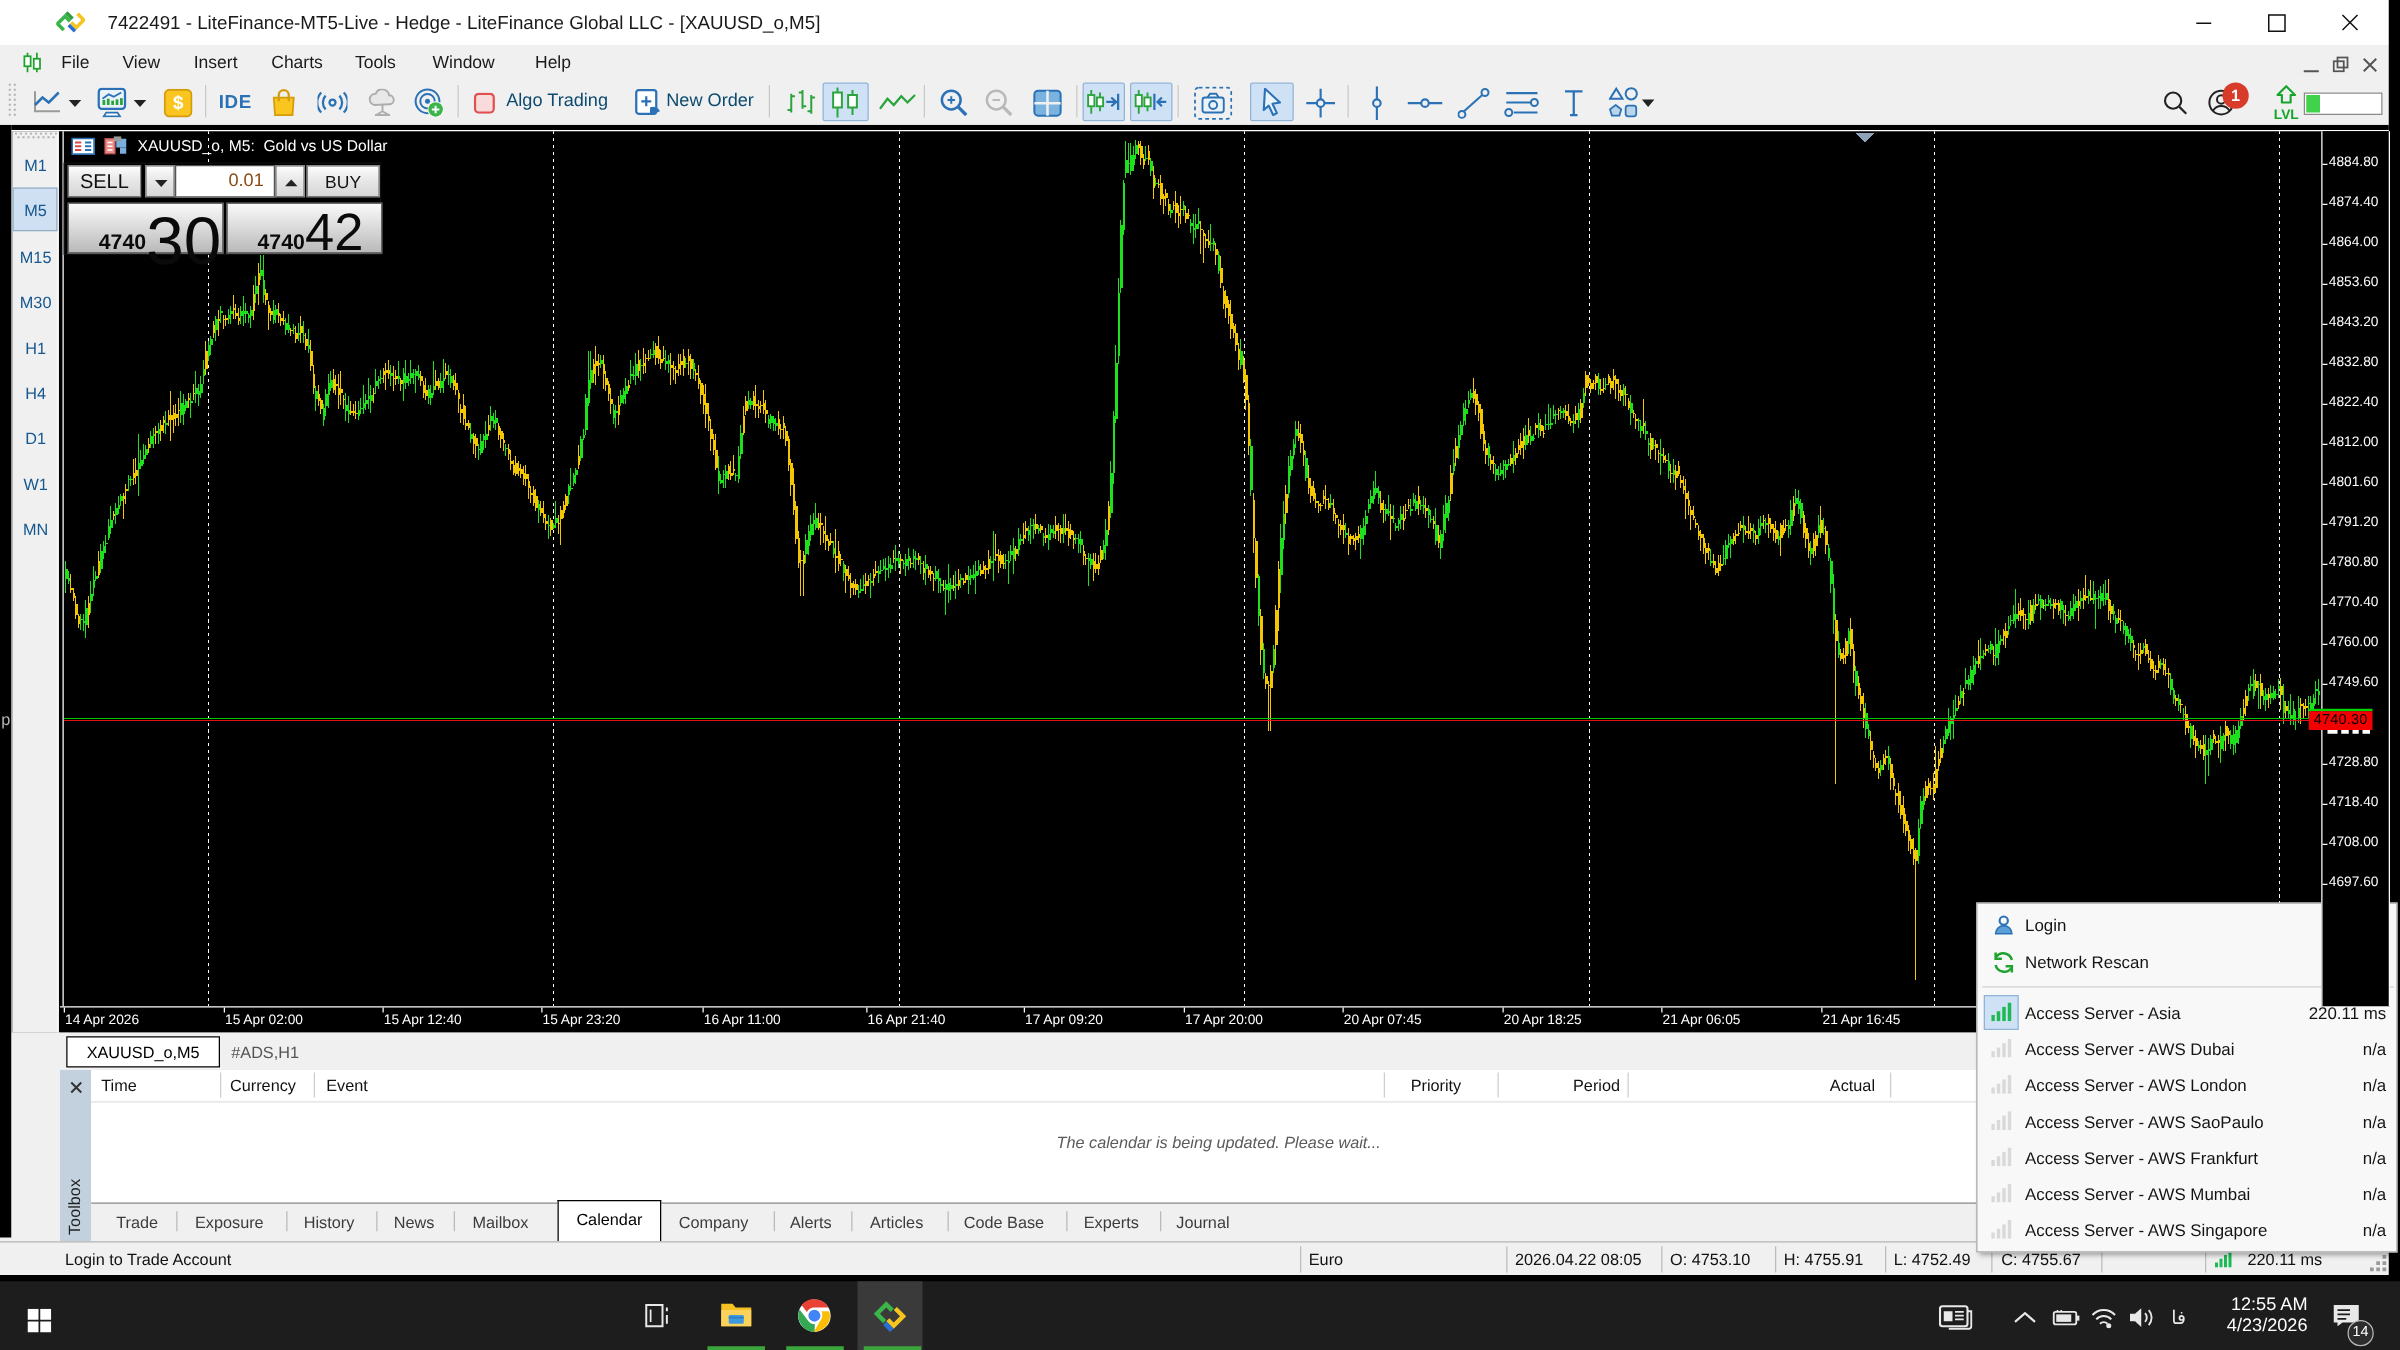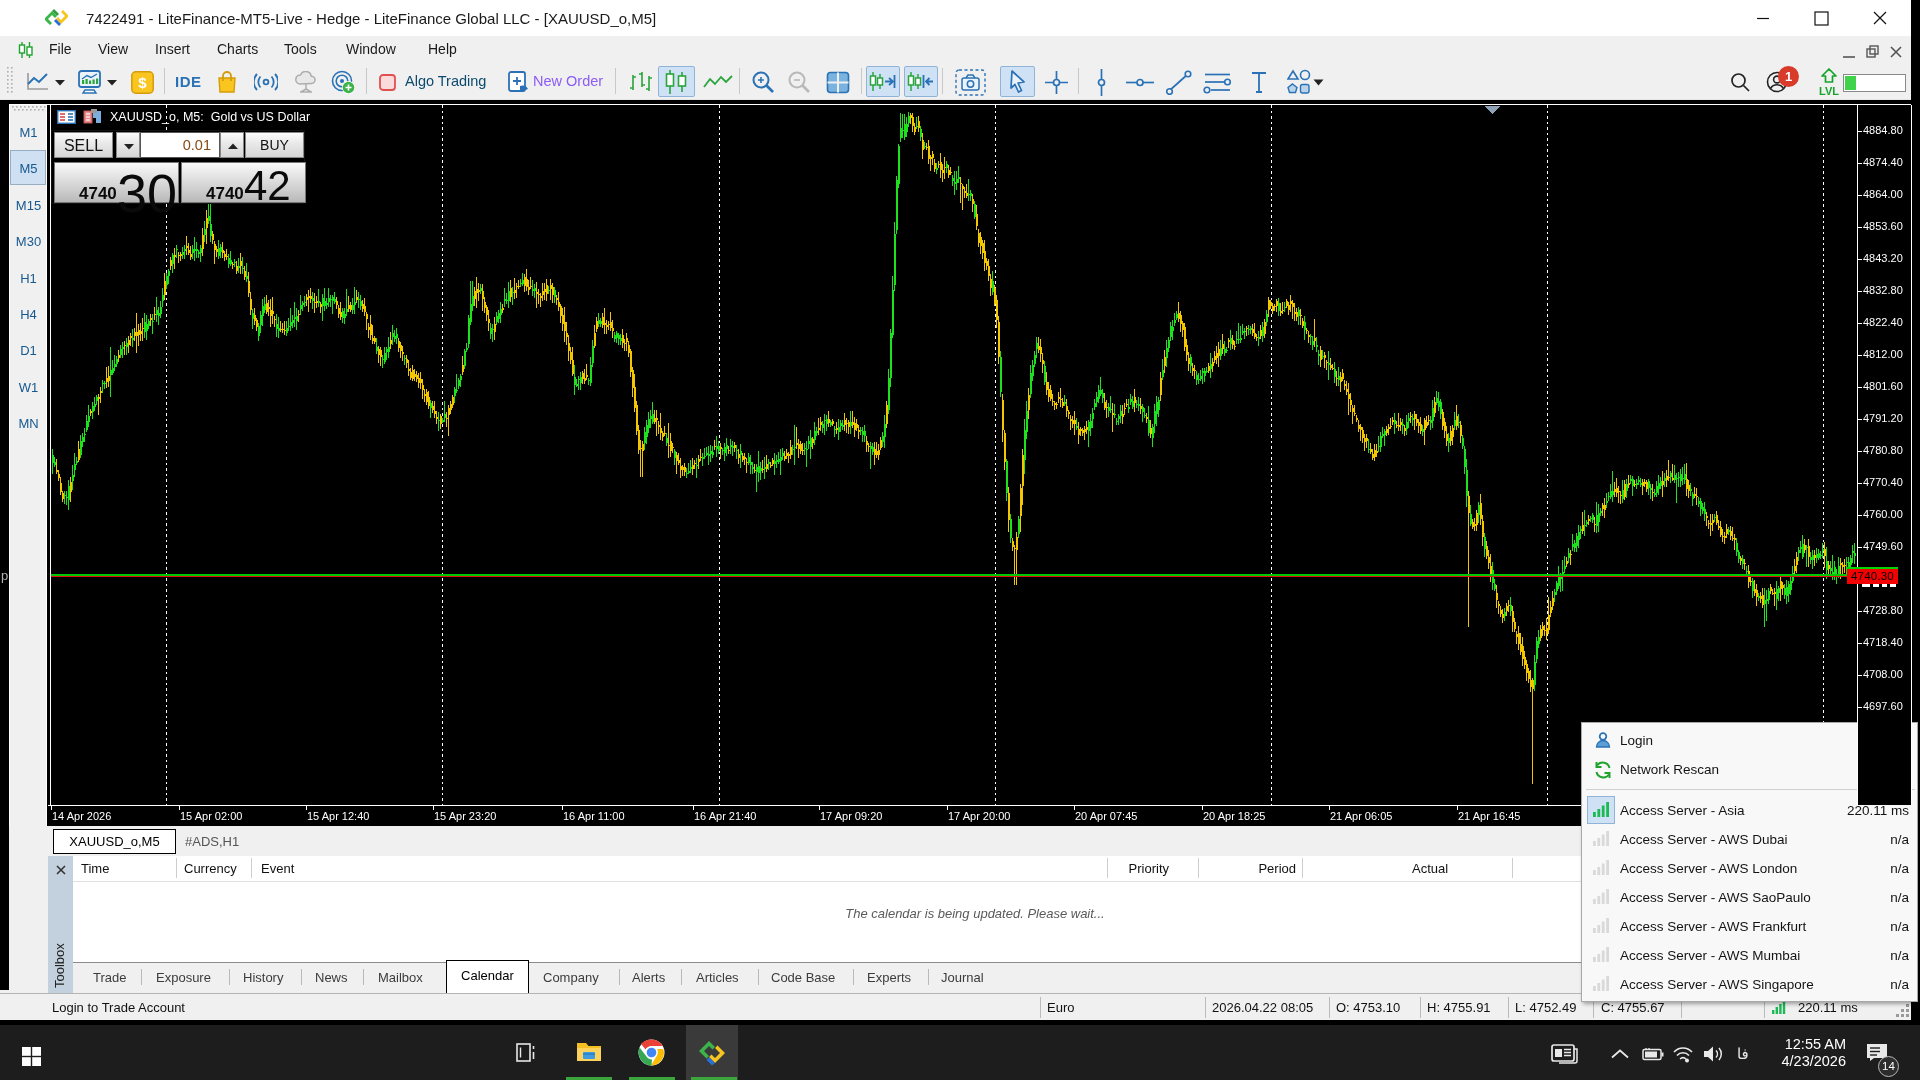--- a/index.html
+++ b/index.html
@@ -177,21 +177,21 @@
   <svg class="abs" style="left:379px;top:11px" width="17" height="17" viewBox="0 0 17 17">
     <rect x="1" y="1" width="15" height="15" rx="3" fill="#fadbdb" stroke="#e05050" stroke-width="1.8"></rect>
   </svg>
   <div class="abs" style="left:405px;top:10px;font-size:14.5px;color:#0c4a6e">Algo Trading</div>
 
   <svg class="abs" style="left:508px;top:8px" width="21" height="23" viewBox="0 0 21 23">
     <rect x="1" y="1" width="16" height="19" rx="2" fill="#fff" stroke="#2a72b5" stroke-width="1.8"></rect>
     <path d="M9 6 V14 M5 10 H13" stroke="#2a72b5" stroke-width="1.8"></path>
     <path d="M12 15 a6 6 0 0 1 8 3 l-8 3 Z" fill="#2a72b5"></path>
   </svg>
-  <div class="abs" style="left:533px;top:10px;font-size:14.5px;color:#8b5cf6">New Order</div>
+  <div class="abs" style="left:533px;top:10px;font-size:14.5px;color:#0c4a6e">New Order</div>
   <div class="tsep" style="left:615px"></div>
 
   <svg class="abs" style="left:627px;top:8px" width="26" height="23" viewBox="0 0 26 23">
     <g stroke="#2aa43c" stroke-width="1.6" fill="none">
       <path d="M6 4 V19 M3 17 H6 M6 6 H9"></path>
       <path d="M15 1 V16 M12 3 H15 M15 14 H18"></path>
       <path d="M22 5 V20 M19 18 H22 M22 7 H25"></path>
     </g>
   </svg>
   <div class="selbox" style="left:658px;top:3px;width:37px;height:31px"></div>
@@ -527,21 +527,21 @@
     <div class="th" style="left:8px">Time</div>
     <div class="thsep" style="left:103px"></div>
     <div class="th" style="left:111px">Currency</div>
     <div class="thsep" style="left:178px"></div>
     <div class="th" style="left:188px">Event</div>
     <div class="thsep" style="left:1034px"></div>
     <div class="th" style="left:1008px;width:88px;text-align:right">Priority</div>
     <div class="thsep" style="left:1125px"></div>
     <div class="th" style="left:1135px;width:88px;text-align:right">Period</div>
     <div class="thsep" style="left:1229px"></div>
-    <div class="th" style="left:1339px;width:88px;text-align:left">Actual</div>
+    <div class="th" style="left:1339px;width:88px;text-align:right">Actual</div>
     <div class="thsep" style="left:1439px"></div>
     <div class="abs" style="left:0;top:25px;width:1838px;height:1px;background:#e0e0e0"></div>
     <div class="abs" style="left:0;top:50px;width:1804px;text-align:center;font-size:13px;font-style:italic;color:#5a5a5a">The calendar is being updated. Please wait...</div>
   </div>
   <div id="tbtabs">
     <div class="btab" style="left:20px">Trade</div>
     <div class="btsep" style="left:68px"></div>
     <div class="btab" style="left:83px">Exposure</div>
     <div class="btsep" style="left:156px"></div>
     <div class="btab" style="left:170px">History</div>

